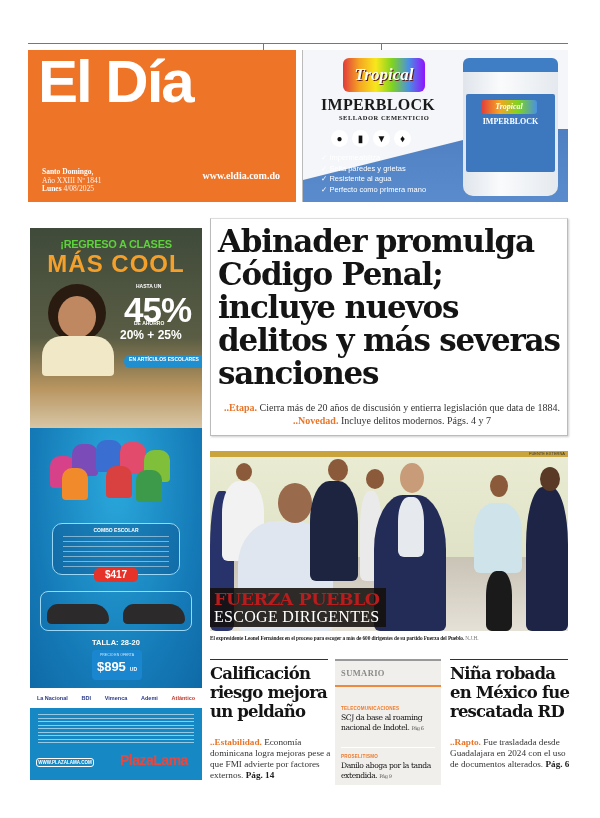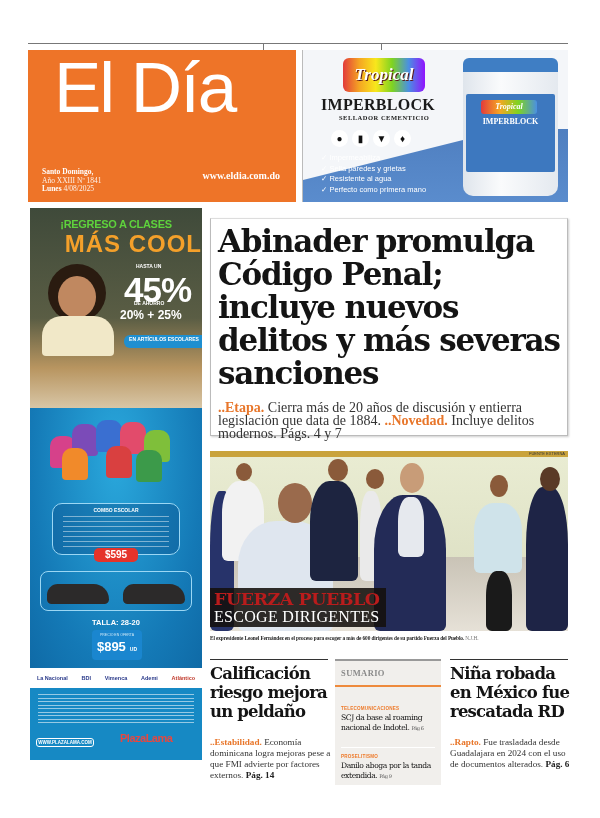--- a/index.html
+++ b/index.html
@@ -5,45 +5,45 @@
   * { box-sizing: border-box; margin: 0; padding: 0; }
   html, body { width: 600px; height: 818px; background: #ffffff; overflow: hidden; }
   body { position: relative; font-family: "Liberation Serif", serif; color: #111; }
 
   .topline { position: absolute; left: 28px; top: 43px; width: 540px; height: 1px; background: #777; }
   .topsep1 { position: absolute; left: 263px; top: 43px; width: 1px; height: 8px; background: #777; }
   .topsep2 { position: absolute; left: 381px; top: 43px; width: 1px; height: 8px; background: #777; }
 
   
   .masthead { position: absolute; left: 28px; top: 50px; width: 268px; height: 152px; background: #ee7428; color: #fff; }
-  .logo { position: absolute; left: 10px; top: 2px; font-family: "Liberation Sans", sans-serif; font-weight: 400; font-size: 71px; letter-spacing: -2px; line-height: 1; margin-left: 16px; }
+  .logo { position: absolute; left: 10px; top: 2px; font-family: "Liberation Sans", sans-serif; font-weight: 700; font-size: 60px; letter-spacing: -2px; line-height: 1; }
   .mh-place { position: absolute; left: 14px; top: 118px; font-family: "Liberation Serif", serif; font-size: 7.5px; font-weight: 700; line-height: 1.15; }
   .mh-place span { display: block; }
   .mh-place .light { font-weight: 400; opacity: 0.9; }
   .mh-url { position: absolute; right: 16px; top: 120px; font-family: "Liberation Serif", serif; font-size: 10px; font-weight: 700; }
 
   
   .ad-top { position: absolute; left: 302px; top: 50px; width: 266px; height: 152px; background: linear-gradient(180deg, #f4f6f9 0%, #f4f6f9 52%, #4f7fc0 52%, #5a8ccd 100%); overflow: hidden; border-left: 1px solid #bbb; }
   .ad-top::before { content: ""; position: absolute; left: 0; top: 70px; width: 180px; height: 60px; background: #f4f6f9; transform: skewY(-14deg); transform-origin: left; }
   .tropical-logo { position: absolute; left: 40px; top: 8px; width: 82px; height: 34px; border-radius: 6px; background: linear-gradient(90deg, #e23b3b, #f5a623, #f8e71c, #7ed321, #4a90e2, #9013fe); color: #fff; font-style: italic; font-weight: 700; font-size: 17px; text-align: center; line-height: 34px; font-family: "Liberation Serif", serif; text-shadow: 1px 1px 0 #5a1a1a; }
   .imperblock { position: absolute; left: 18px; top: 46px; font-family: "Liberation Serif", serif; font-weight: 700; font-size: 16px; color: #1a1a1a; letter-spacing: 0.3px; z-index: 2; }
   .sellador { position: absolute; left: 36px; top: 64px; font-family: "Liberation Serif", serif; font-weight: 700; font-size: 6.5px; color: #222; letter-spacing: 0.5px; z-index: 2; }
   .ad-icons { position: absolute; left: 28px; top: 80px; display: flex; gap: 4px; z-index: 2; }
   .ad-icons span { width: 17px; height: 17px; border-radius: 50%; background: #fff; color: #111; font-size: 10px; text-align: center; line-height: 17px; }
   .ad-bullets { position: absolute; left: 18px; top: 103px; font-family: "Liberation Sans", sans-serif; font-size: 7.5px; color: #fff; line-height: 10.5px; z-index: 2; }
   .bucket { position: absolute; left: 160px; top: 8px; width: 95px; height: 138px; background: linear-gradient(90deg, #dfe5ec, #fafbfc 40%, #e4e9ef); border-radius: 6px 6px 10px 10px; border-top: 14px solid #3f7ec4; z-index: 2; }
   .bucket .blabel { position: absolute; left: 3px; right: 3px; top: 22px; height: 78px; background: #3d78bf; border-radius: 2px; }
   .bucket .btrop { position: absolute; left: 18px; top: 28px; width: 56px; height: 14px; border-radius: 3px; background: linear-gradient(90deg, #e23b3b, #f5a623, #7ed321, #4a90e2); color: #fff; font-size: 8px; font-style: italic; font-weight: 700; text-align: center; line-height: 14px; }
   .bucket .bname { position: absolute; left: 0; right: 0; top: 45px; text-align: center; color: #fff; font-size: 8px; font-weight: 700; }
 
   
-  .ad-left { position: absolute; left: 30px; top: 208px; width: 172px; height: 572px; overflow: hidden; }
+  .ad-left { position: absolute; left: 30px; top: 228px; width: 172px; height: 572px; overflow: hidden; }
   .ad-left .sec1 { position: absolute; left: 0; top: 0; width: 100%; height: 200px; background: linear-gradient(180deg, #3f4a3a 0%, #5a5d44 55%, #b89560 80%, #d8c6a6 100%); }
   .al-title1 { position: absolute; left: 0; right: 0; top: 10px; text-align: center; font-family: "Liberation Sans", sans-serif; font-weight: 700; font-size: 11px; color: #5ed23c; letter-spacing: -0.3px; }
-  .al-title2 { position: absolute; left: 0; right: 0; top: 22px; text-align: right; font-family: "Liberation Sans", sans-serif; font-weight: 700; font-size: 24px; color: #f4a02a; letter-spacing: 1px; }
+  .al-title2 { position: absolute; left: 0; right: 0; top: 22px; text-align: center; font-family: "Liberation Sans", sans-serif; font-weight: 700; font-size: 24px; color: #f4a02a; letter-spacing: 1px; }
   .girl { position: absolute; left: 8px; top: 56px; width: 80px; height: 100px; }
   .girl .hair { position: absolute; left: 10px; top: 0; width: 58px; height: 58px; border-radius: 50%; background: #2a1b10; }
   .girl .face { position: absolute; left: 20px; top: 12px; width: 38px; height: 42px; border-radius: 50%; background: #c08860; }
   .girl .shirt { position: absolute; left: 4px; top: 52px; width: 72px; height: 40px; border-radius: 20px 20px 4px 4px; background: #f1e8c8; }
   .al-hasta { position: absolute; left: 106px; top: 55px; font-family: "Liberation Sans", sans-serif; font-weight: 700; font-size: 5px; color: #fff; }
   .al-45 { position: absolute; left: 94px; top: 62px; font-family: "Liberation Sans", sans-serif; font-weight: 700; font-size: 35px; color: #fff; letter-spacing: -1px; }
   .al-ahorro { position: absolute; left: 104px; top: 92px; font-family: "Liberation Sans", sans-serif; font-weight: 700; font-size: 5px; color: #fff; }
   .al-2025 { position: absolute; left: 90px; top: 100px; font-family: "Liberation Sans", sans-serif; font-weight: 700; font-size: 12px; color: #fff; }
   .al-escolares { position: absolute; left: 94px; top: 127px; width: 80px; height: 13px; background: #1f8fd0; border-radius: 6px 0 0 6px; font-family: "Liberation Sans", sans-serif; font-weight: 700; font-size: 5px; color: #fff; text-align: center; line-height: 6px; padding-top: 1px; }
   .ad-left .sec2 { position: absolute; left: 0; top: 200px; width: 100%; height: 260px; background: radial-gradient(ellipse at 50% 20%, #2aa8dc 0%, #1479b6 70%, #0f6aa6 100%); }
@@ -58,26 +58,26 @@
   .talla { position: absolute; left: 0; right: 0; top: 210px; text-align: center; font-family: "Liberation Sans", sans-serif; font-weight: 700; font-size: 7.5px; color: #fff; }
   .price-895 { position: absolute; left: 62px; top: 222px; width: 50px; height: 30px; background: #1a86cf; border-radius: 4px; text-align: center; }
   .price-895 .pre { font-family: "Liberation Sans", sans-serif; font-size: 3.5px; color: #cfe8f7; display: block; padding-top: 3px; }
   .price-895 .amt { font-family: "Liberation Sans", sans-serif; font-weight: 700; font-size: 13px; color: #fff; }
   .price-895 .ud { font-family: "Liberation Sans", sans-serif; font-weight: 700; font-size: 5px; color: #fff; }
   .banks { position: absolute; left: 0; top: 460px; width: 100%; height: 20px; background: #fff; display: flex; justify-content: space-around; align-items: center; font-family: "Liberation Sans", sans-serif; font-weight: 700; font-size: 5.5px; color: #2a3a8a; }
   .banks .atl { color: #c0392b; }
   .ad-left .sec3 { position: absolute; left: 0; top: 480px; width: 100%; height: 72px; background: #1689c4; }
   .fine-lines { position: absolute; left: 8px; right: 8px; top: 6px; height: 30px; background: repeating-linear-gradient(180deg, rgba(255,255,255,0.55) 0 1px, transparent 1px 3.5px); }
   .plaza-url { position: absolute; left: 6px; top: 50px; width: 58px; height: 9px; border: 1px solid #fff; border-radius: 3px; font-family: "Liberation Sans", sans-serif; font-size: 4.5px; font-weight: 700; color: #fff; text-align: center; line-height: 7px; }
-  .plaza-logo { position: absolute; left: 90px; top: 44px; font-family: "Liberation Sans", sans-serif; font-size: 11px; font-weight: 700; color: #e8473f; letter-spacing: -0.5px; }
+  .plaza-logo { position: absolute; left: 90px; top: 44px; font-family: "Liberation Sans", sans-serif; font-size: 14px; font-weight: 700; color: #e8473f; letter-spacing: -0.5px; }
 
   
   .headline-box { position: absolute; left: 210px; top: 218px; width: 358px; height: 218px; border: 1px solid #bbb; border-top: 1px solid #ddd; box-shadow: 1px 1px 2px rgba(0,0,0,0.2); background: #fff; }
   .headline { position: absolute; left: 7px; top: 6px; width: 345px; font-family: "DejaVu Serif", serif; font-weight: 700; font-size: 31px; line-height: 33px; letter-spacing: -1.2px; color: #141414; }
-  .deck { position: absolute; left: 7px; top: 182px; width: 348px; font-family: "Liberation Serif", serif; font-size: 14px; line-height: 13px; color: #333; }
+  .deck { position: absolute; left: 7px; top: 182px; width: 348px; font-family: "Liberation Serif", serif; font-size: 10px; line-height: 13px; color: #333; text-align: center; }
   .kicker { color: #e8762a; font-weight: 700; }
 
   
   .photo { position: absolute; left: 210px; top: 451px; width: 358px; height: 180px; overflow: hidden; background: #e8e4d6; }
   .photo .bar { position: absolute; left: 0; top: 0; width: 100%; height: 6px; background: #c9a33c; }
   .photo .credit { position: absolute; right: 3px; top: 0; font-family: "Liberation Sans", sans-serif; font-size: 4px; color: #333; line-height: 6px; }
   .photo .wall { position: absolute; left: 0; top: 6px; width: 100%; height: 100px; background: linear-gradient(180deg, #e9ecd2 0%, #dfe2c6 100%); }
   .photo .floor { position: absolute; left: 0; top: 106px; width: 100%; height: 74px; background: linear-gradient(180deg, #c9c3b6 0%, #e6e1d7 100%); }
   .person { position: absolute; border-radius: 40% 40% 6px 6px; }
   .head { position: absolute; border-radius: 50%; background: #8a5a3a; }
@@ -164,21 +164,21 @@
       <span style="left:70px;top:4px;background:#e24b6b"></span>
       <span style="left:94px;top:12px;background:#7fbf3a"></span>
       <span style="left:12px;top:30px;background:#f18a2a"></span>
       <span style="left:56px;top:28px;background:#d94040"></span>
       <span style="left:86px;top:32px;background:#3c9a4a"></span>
     </div>
     <div class="combo-box">
       <div class="combo-title">COMBO ESCOLAR</div>
       <div class="combo-lines"></div>
     </div>
-    <div class="price-595">$595</div>
+    <div class="price-595">$417</div>
     <div class="shoes-box">
       <div class="shoe" style="left:6px"></div>
       <div class="shoe" style="left:82px"></div>
     </div>
     <div class="talla">TALLA: 28-20</div>
     <div class="price-895">
       <span class="pre">PRECIO EN OFERTA</span>
       <span class="amt">$895</span>
       <span class="ud">UD</span>
     </div>

